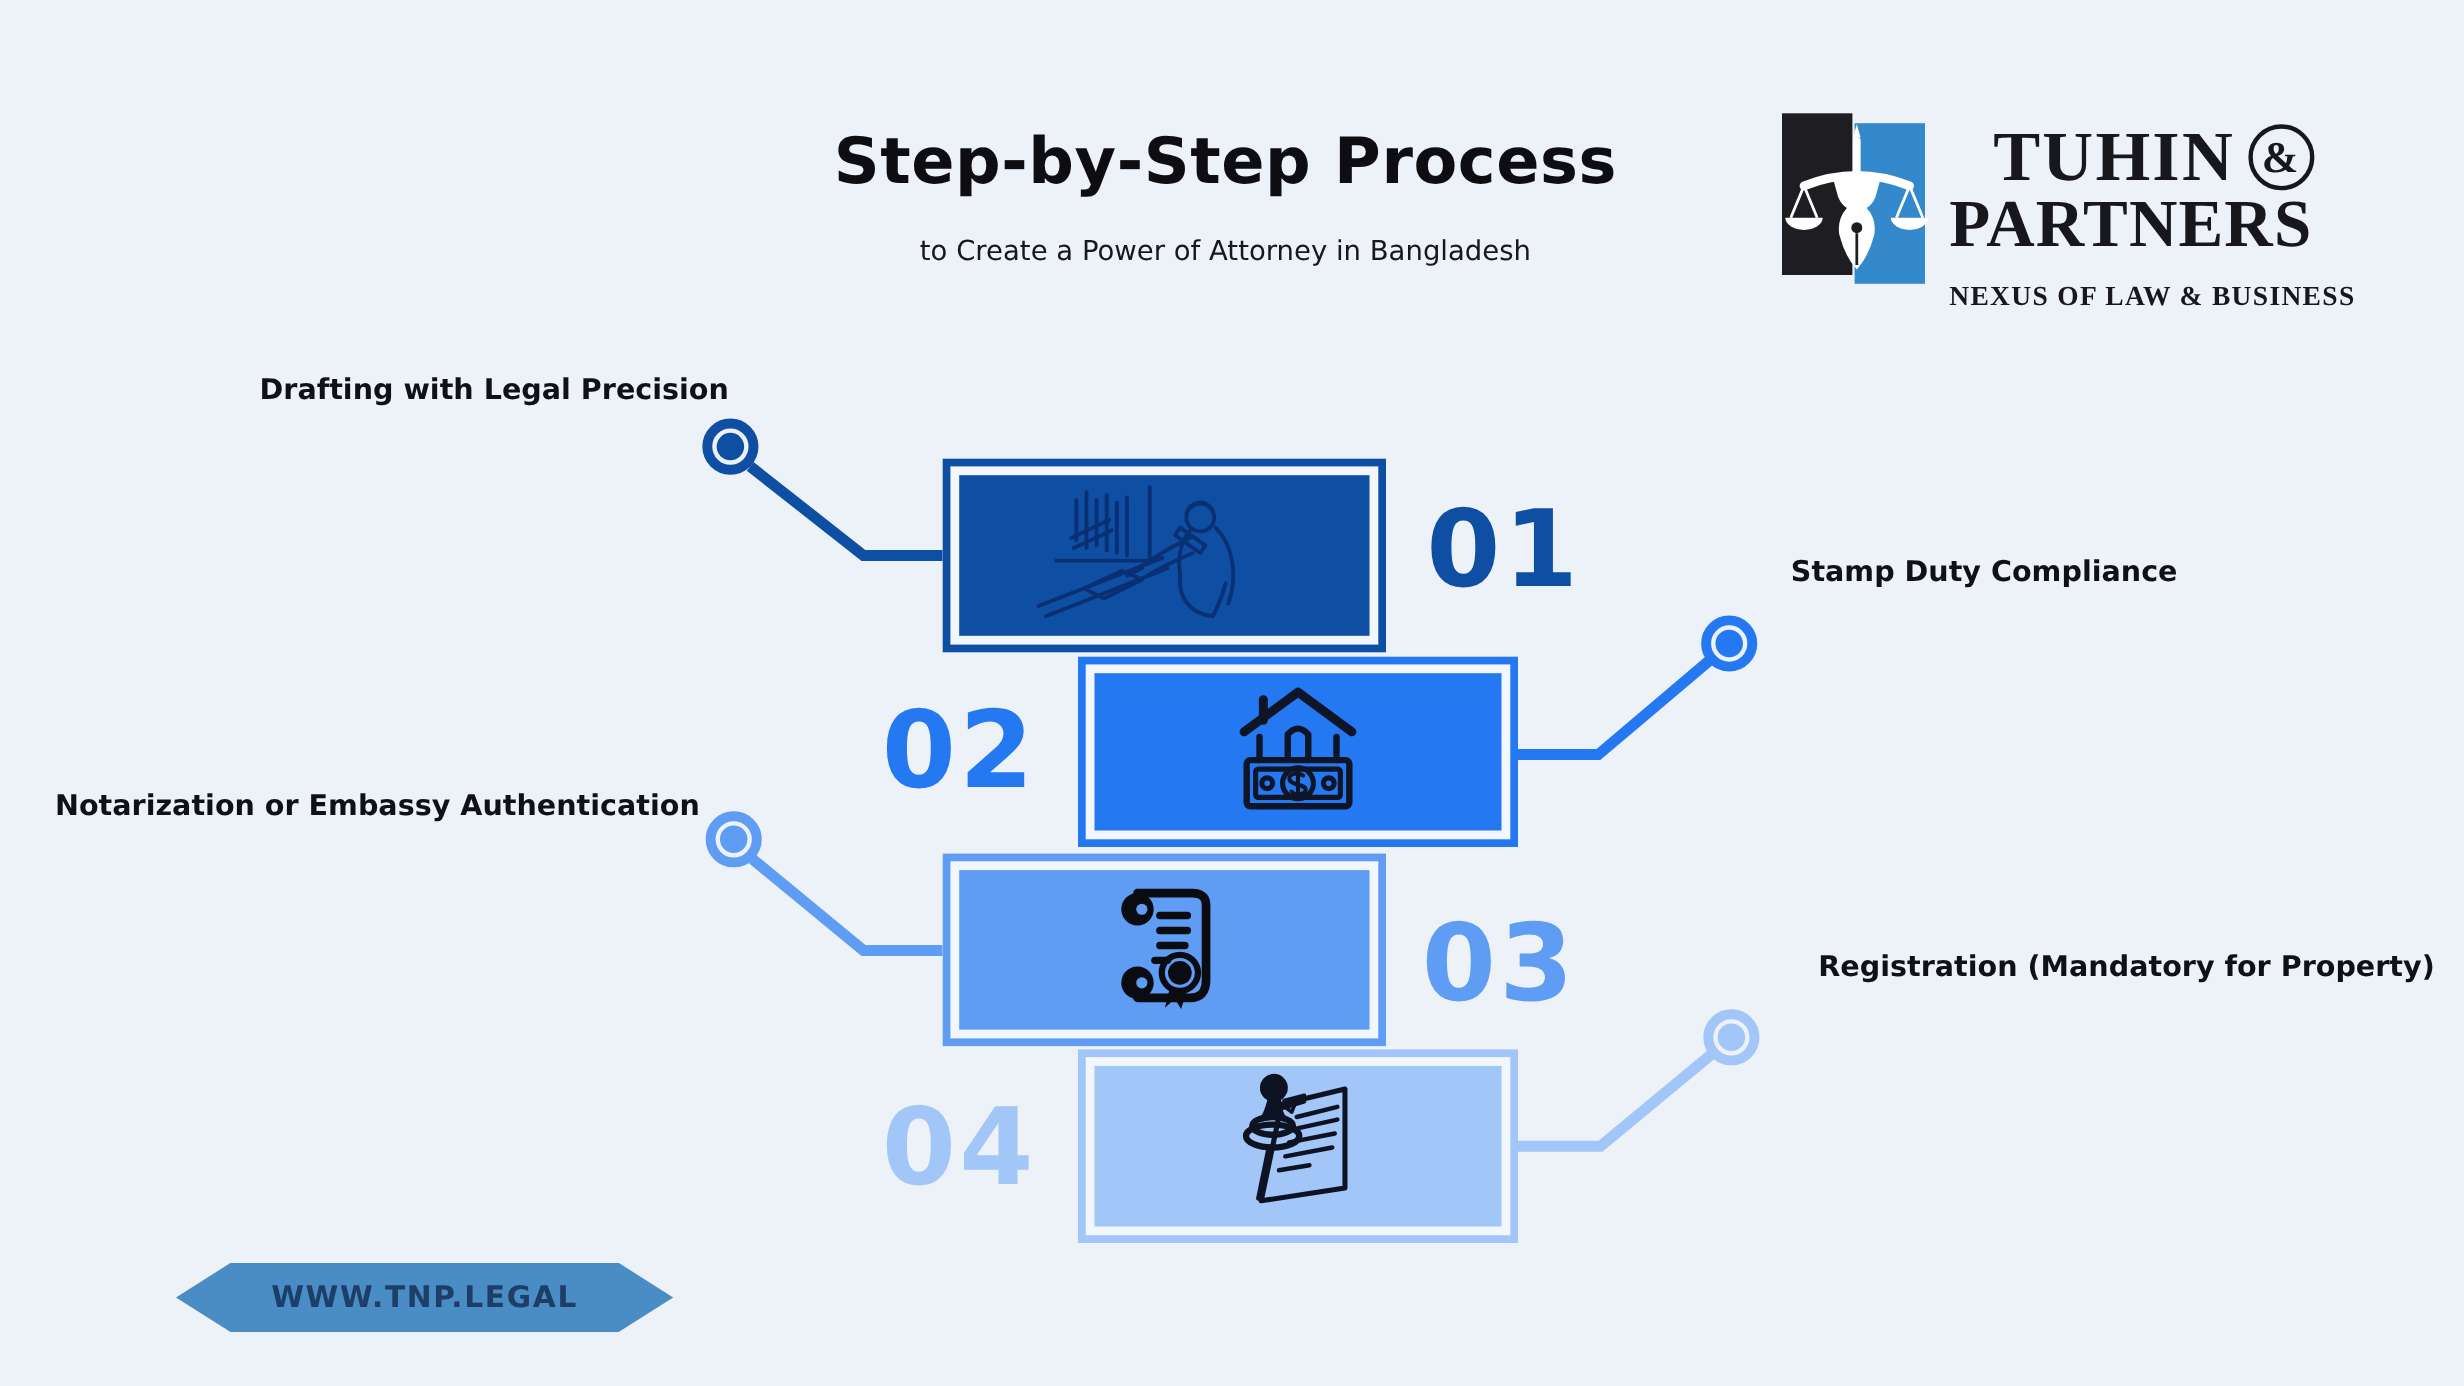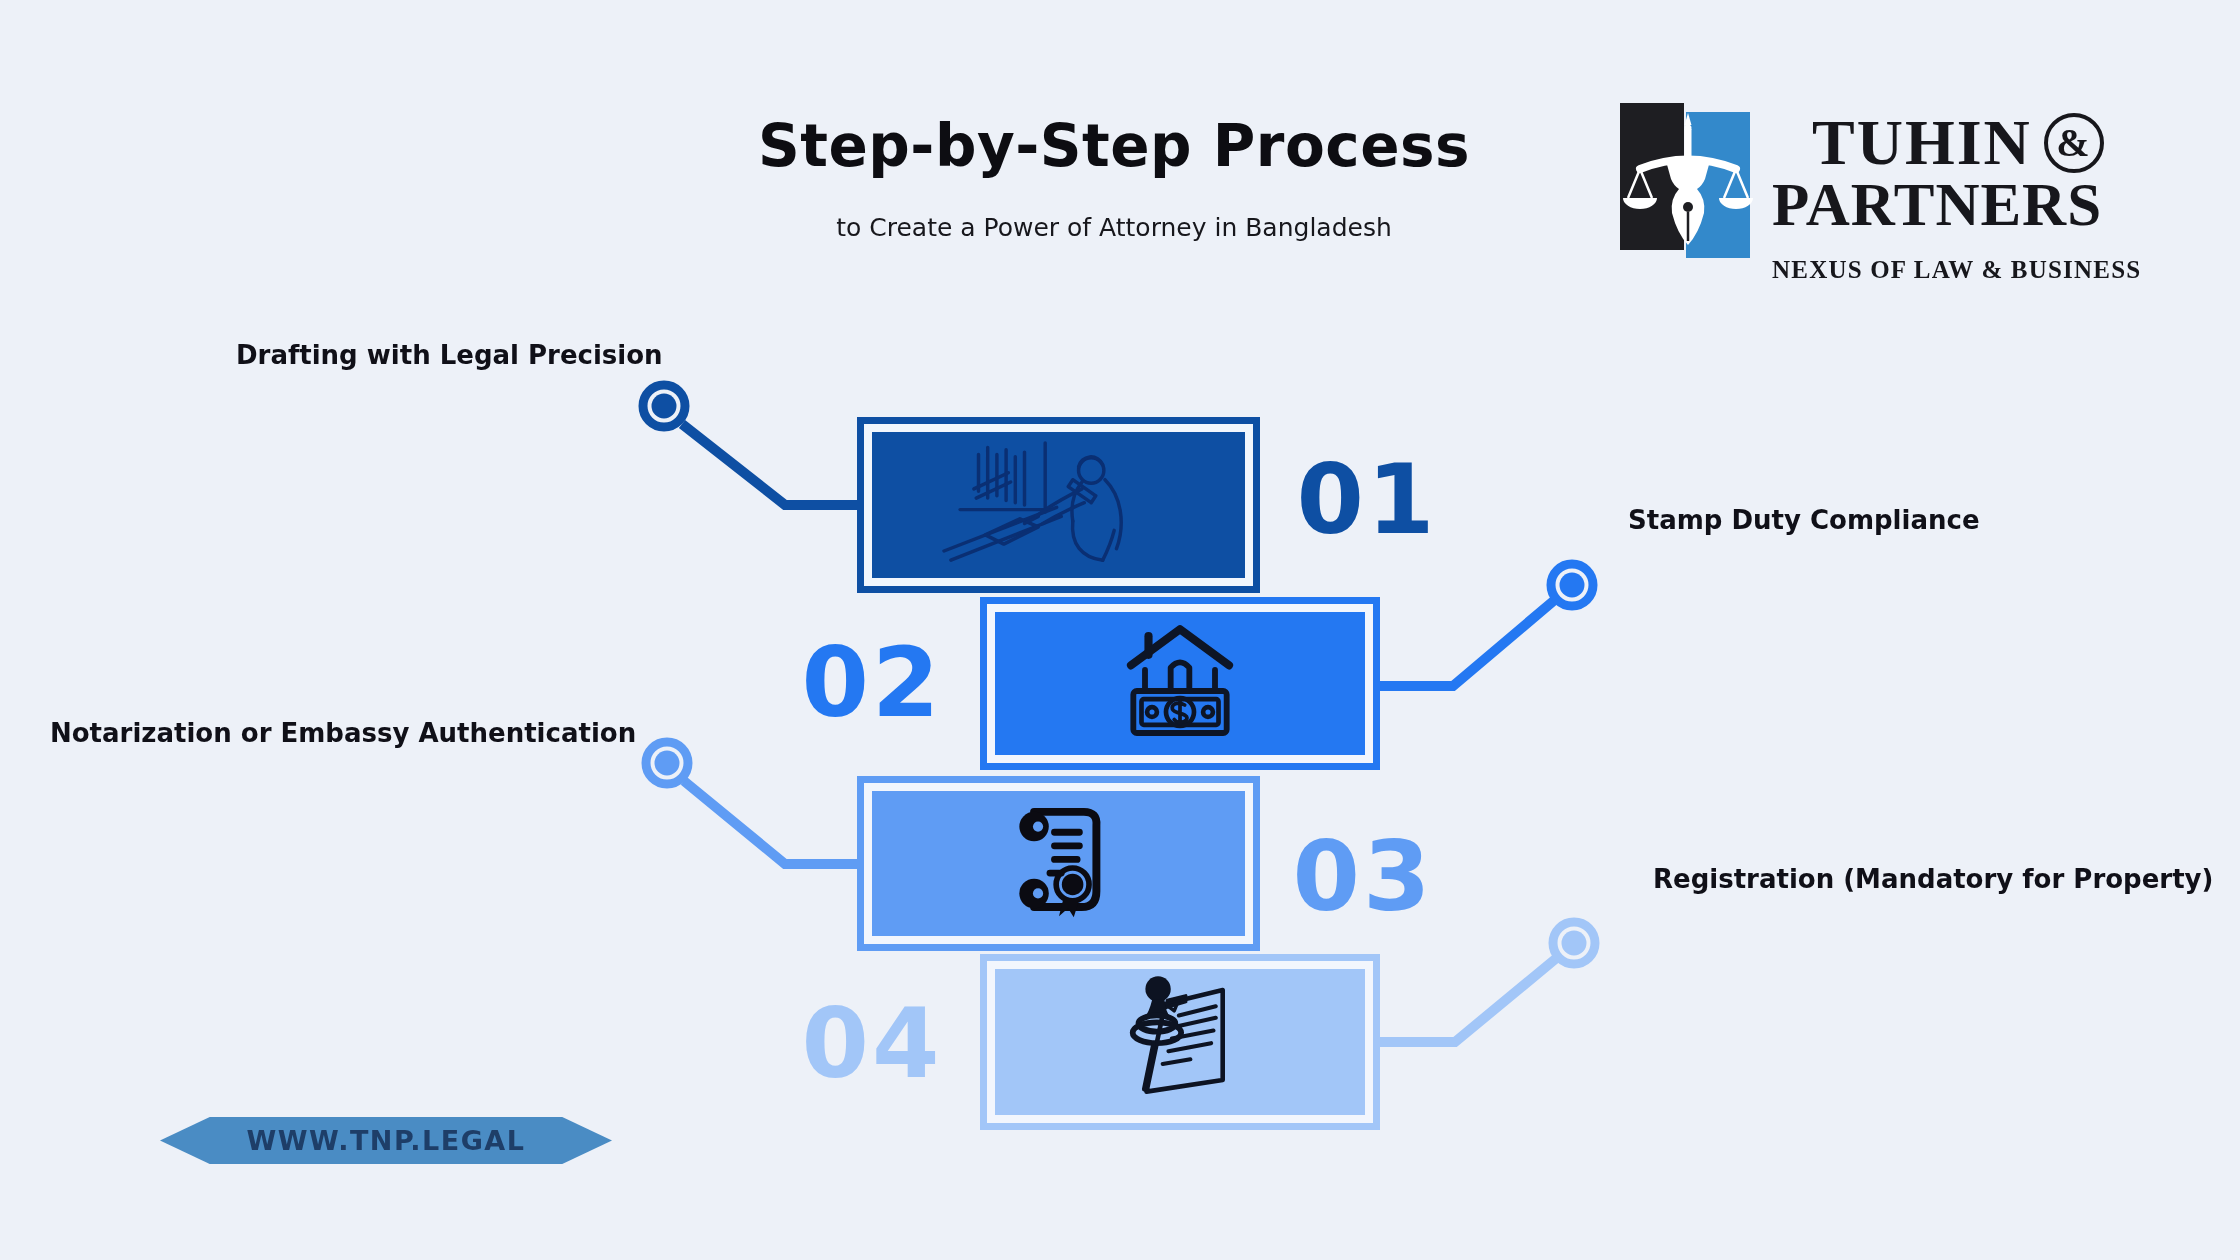--- a/index.html
+++ b/index.html
@@ -40,21 +40,21 @@
 
   
   .steplabel{position:absolute;font-size:26px;font-weight:700;color:#101018;white-space:nowrap;}
   .l1{left:197px;top:340px;margin-left:39px;} .l2{left:1628px;top:505px;}
   .l3{left:50px;top:718px;}  .l4{left:1653px;top:864px;}
 
   
   .connectors{position:absolute;left:0;top:0;pointer-events:none;}
 
   
-  .banner{position:absolute;left:160px;top:1117px;width:452px;height:47px;background:#4a8cc4;
+  .banner{position:absolute;left:160px;top:1148px;width:452px;height:63px;background:#4a8cc4;
           clip-path:polygon(0 50%,11% 0,89% 0,100% 50%,89% 100%,11% 100%);
           display:flex;align-items:center;justify-content:center;}
   .banner span{font-size:27px;font-weight:700;letter-spacing:1.5px;color:#1e3e68;}
 </style>
 </head>
 <body>
 
 <div class="canvas">
 
   <div class="title">Step-by-Step Process</div>

